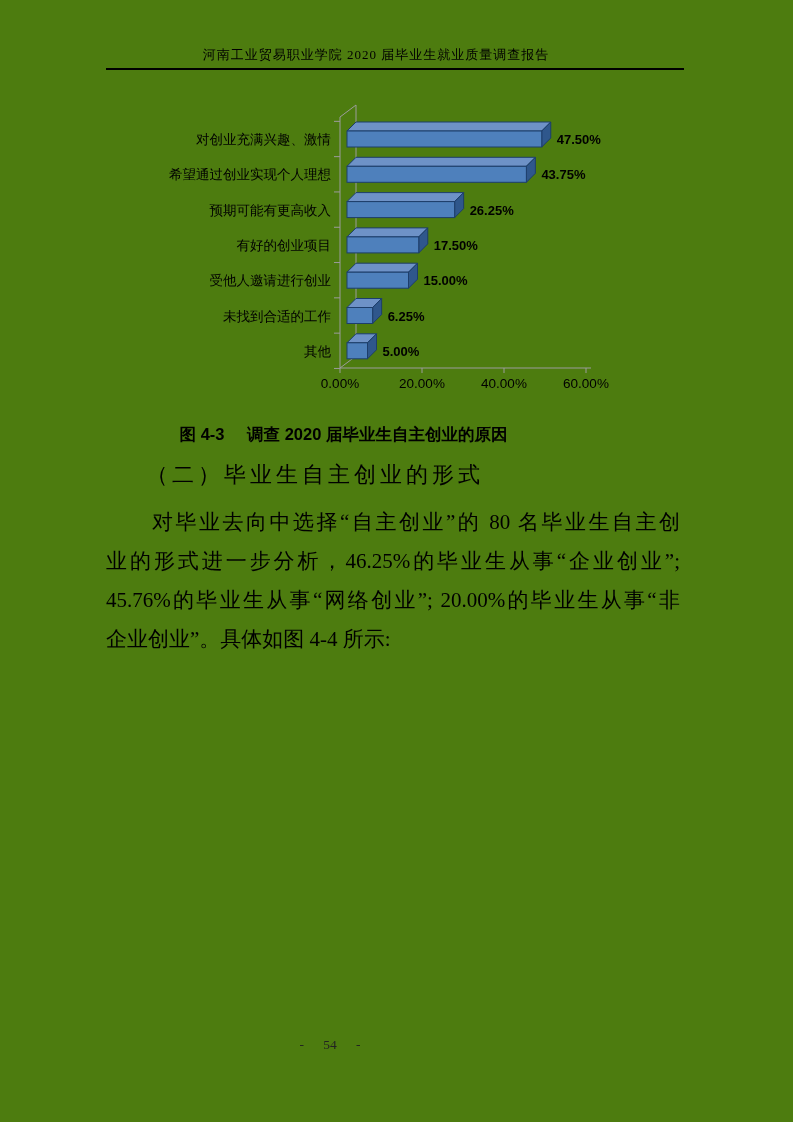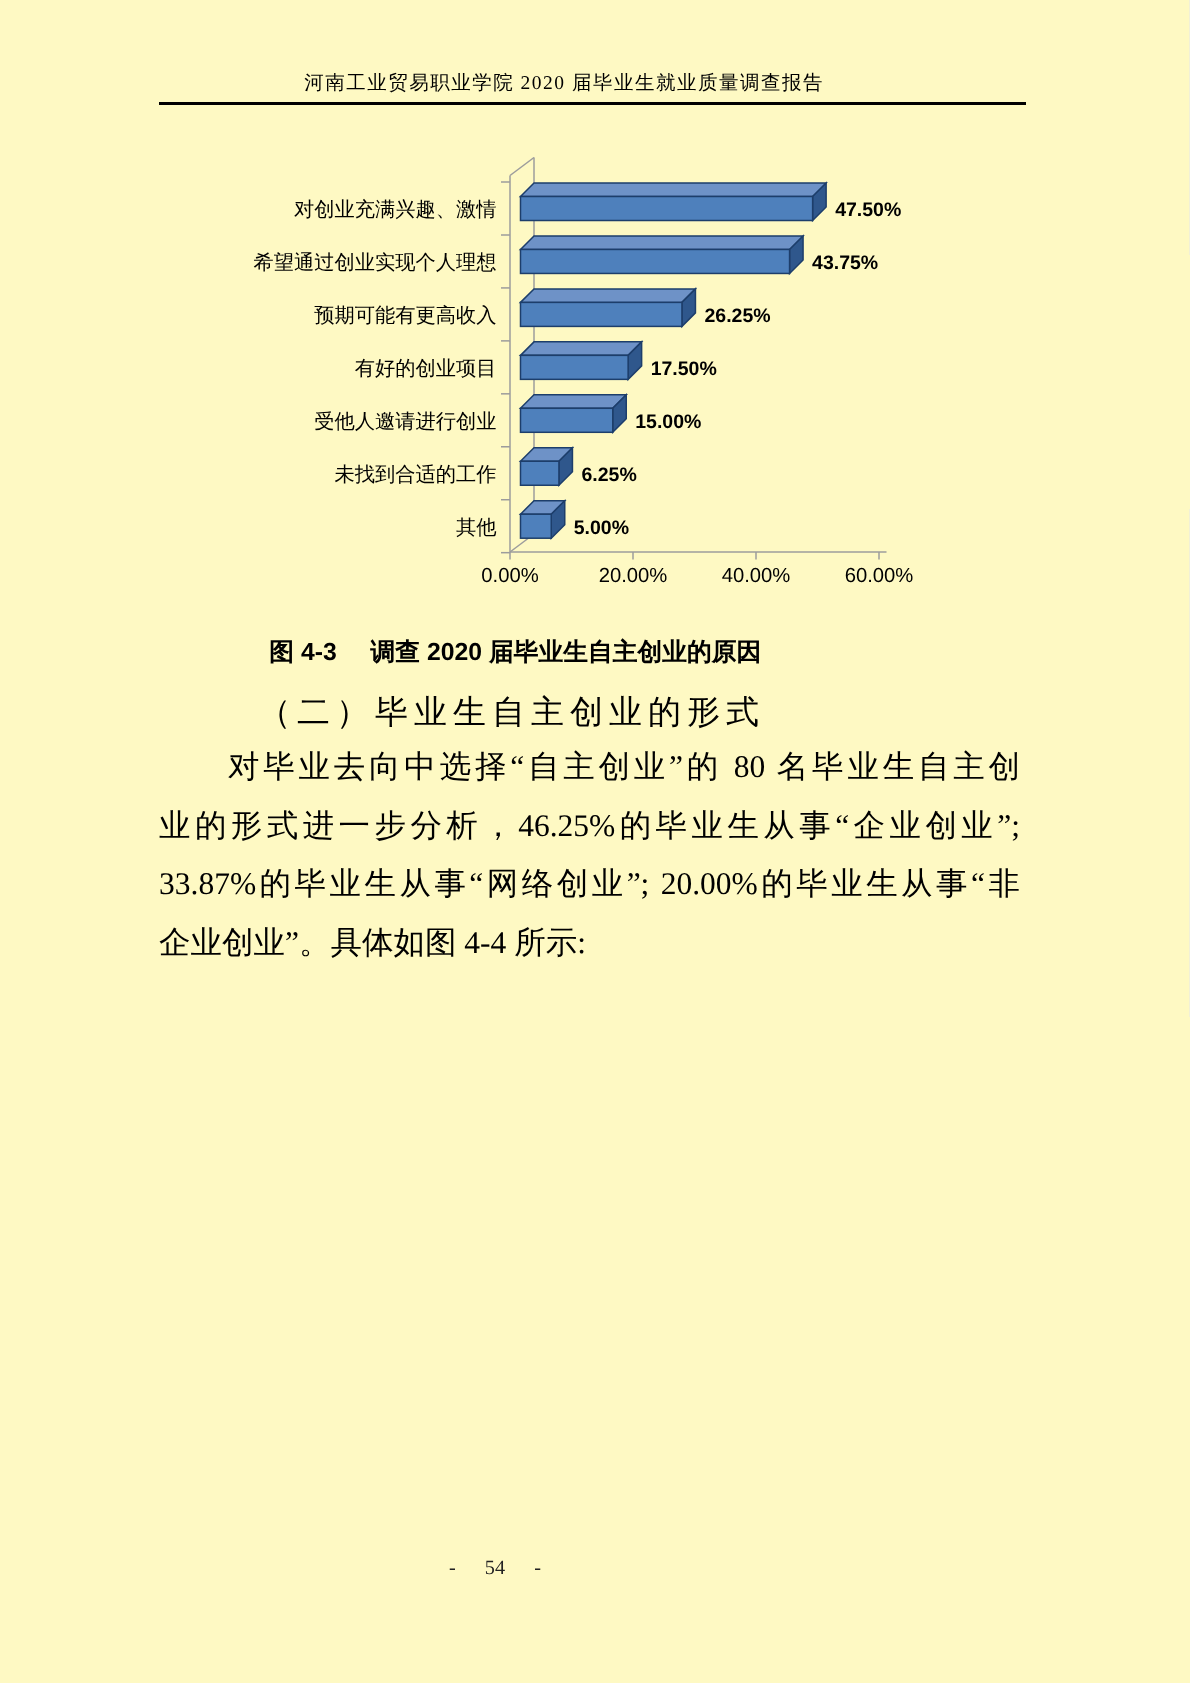--- a/index.html
+++ b/index.html
@@ -1,18 +1,18 @@
 <!DOCTYPE html>
 <html><head>
 <meta charset="utf-8">
 <style>
   html,body { margin:0; padding:0; background:#e8e8e8; }
   .page {
     position:relative; width:793px; height:1122px; margin:0 auto;
-    background:#fef9c3; color:#000;
+    background:#4d7c0f; color:#000;
     font-family:"Liberation Serif", serif; overflow:hidden;
   }
   .header {
     position:absolute; top:46px; left:106px; width:540px;
     text-align:center; font-size:13px; letter-spacing:1px;
   }
   .header-rule {
     position:absolute; top:68px; left:106px; width:578px; height:2px;
     background:#000;
   }
@@ -20,26 +20,26 @@
   svg text { font-family:"Liberation Sans", sans-serif; fill:#000; }
   .cat-label { font-size:13.5px; }
   .x-tick-label { font-size:13.5px; }
   .val-label { font-size:13px; font-weight:600; }
   .caption {
     position:absolute; top:424px; left:0; width:687px; text-align:center;
     font-family:"Liberation Sans", sans-serif; font-weight:700; font-size:16.5px;
   }
   .caption .caption-title { margin-left:18px; }
   .heading {
-    position:absolute; top:458px; left:124px; width:578px;
+    position:absolute; top:458px; left:98px; width:578px;
     padding-left:48px; box-sizing:border-box;
     font-size:22px; letter-spacing:4px; line-height:34px;
   }
   .para {
-    position:absolute; top:492px; left:106px; width:574px;
+    position:absolute; top:503px; left:106px; width:574px;
     font-size:21px;
   }
   .para-line {
     height:39px; line-height:39px; white-space:nowrap;
     text-align:justify; text-align-last:justify;
   }
   .para-line.first { text-indent:46px; }
   .para-line.last  { text-align-last:left; }
   .page-num {
     position:absolute; top:1037px; left:0; width:660px;
@@ -118,19 +118,19 @@
   <div class="caption">
     <span class="caption-label">图 4-3</span>
     <span class="caption-title">调查 2020 届毕业生自主创业的原因</span>
   </div>
 
   <div class="heading">（二）毕业生自主创业的形式</div>
 
   <div class="para">
     <div class="para-line first">对毕业去向中选择“自主创业”的 80 名毕业生自主创</div>
     <div class="para-line">业的形式进一步分析，46.25%的毕业生从事“企业创业”;</div>
-    <div class="para-line">33.87%的毕业生从事“网络创业”; 20.00%的毕业生从事“非</div>
+    <div class="para-line">45.76%的毕业生从事“网络创业”; 20.00%的毕业生从事“非</div>
     <div class="para-line last">企业创业”。具体如图 4-4 所示:</div>
   </div>
 
   <div class="page-num">- 54 -</div>
 
 </div>
 
 </body></html>

